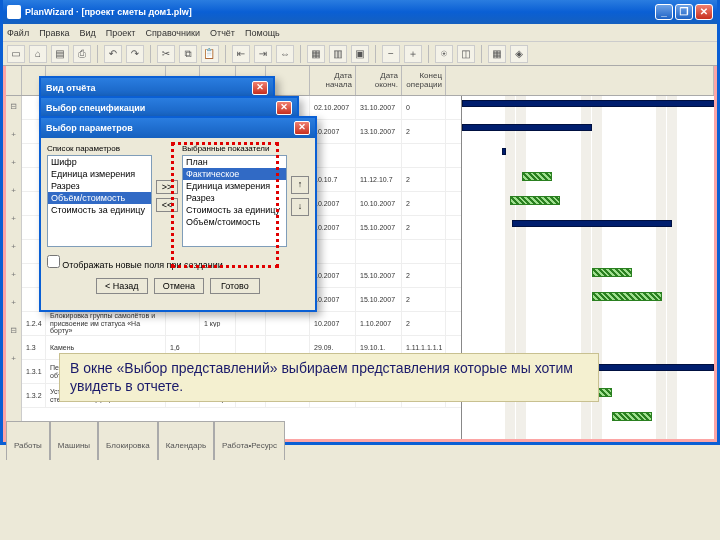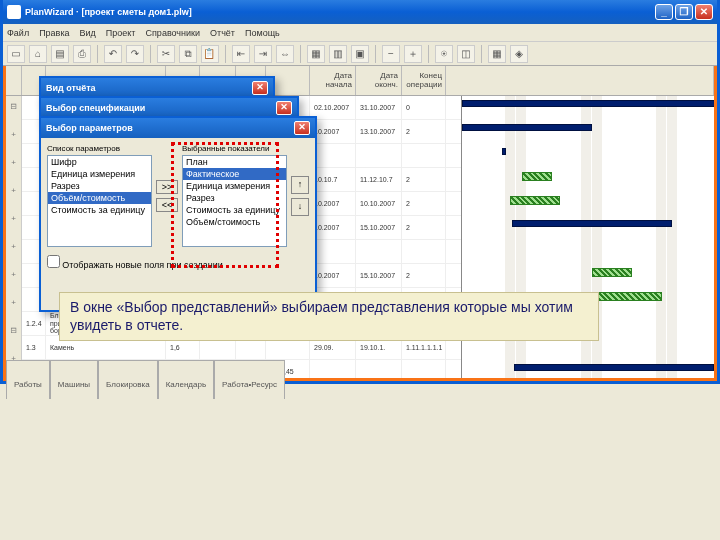--- a/index.html
+++ b/index.html
@@ -1,17 +1,17 @@
 <!DOCTYPE html>
 <html><head>
 <meta charset="utf-8">
 <style>
 *{box-sizing:border-box;margin:0;padding:0;font-family:Tahoma,Arial,sans-serif;font-size:9px}
 body{background:#ece9d8;width:720px;height:540px;overflow:hidden;position:relative}
-.outer{border:3px solid #0a5fd4;border-top:none;width:720px;height:384px;position:relative;background:#f97316}
+.outer{border:3px solid #0a5fd4;border-top:none;width:720px;height:445px;position:relative;background:#fca5a5}
 .titlebar{height:24px;background:linear-gradient(#2a7de0,#0a5fd4 50%,#1560bf);display:flex;align-items:center;color:#fff;font-weight:bold;font-size:11px;padding:0 4px}
 .appicon{width:14px;height:14px;background:#fff;margin-right:4px;border-radius:2px}
 .winbtns{margin-left:auto;display:flex;gap:2px}
 .winbtn{width:18px;height:16px;background:linear-gradient(#6fa3e6,#1e63c6);border:1px solid #fff;border-radius:3px;color:#fff;text-align:center;line-height:13px;font-size:10px;font-weight:bold}
 .winbtn.close{background:linear-gradient(#f08070,#c83020)}
 .menubar{height:18px;background:#ece9d8;display:flex;align-items:center;padding:0 4px;gap:10px;border-bottom:1px solid #ccc;color:#333}
 .toolbar{height:24px;background:#ece9d8;display:flex;align-items:center;padding:0 4px;gap:4px;border-bottom:1px solid #aaa}
 .tbtn{width:18px;height:18px;border:1px solid #ccc;background:#f4f2e8;display:flex;align-items:center;justify-content:center;font-size:10px;color:#555}
 .tsep{width:1px;height:18px;background:#bbb;margin:0 2px}
 .workarea{position:absolute;top:66px;left:3px;right:3px;bottom:3px;background:#fdfdf9;overflow:hidden}
@@ -570,20 +570,25 @@
               <div class="listitem">Стоимость за единицу</div>
               <div class="listitem">Объём/стоимость</div>
             </div>
     </div>
     <div style="display:flex;flex-direction:column;gap:4px;justify-content:center">
      <div class="arrow">↑</div>
      <div class="arrow">↓</div>
     </div>
    </div>
    <div style="margin-top:8px;font-size:8px"><input type="checkbox" style=""> <span>Отображать новые поля при создании</span></div>
+   <div style="display:flex;gap:6px;justify-content:center;margin-top:8px">
+    <div class="dbtn">&lt; Назад</div>
+    <div class="dbtn">Отмена</div>
+    <div class="dbtn">Готово</div>
+   </div>
   </div>
  </div>
  <div class="redframe" style="left:168px;top:142px;width:108px;height:126px"></div>
 
  <div class="caption">В окне «Выбор представлений» выбираем представления которые мы хотим увидеть в отчете.</div>
 
  <div class="tabbar">
   <div class="tab">Работы</div>
   <div class="tab">Машины</div>
   <div class="tab">Блокировка</div>

